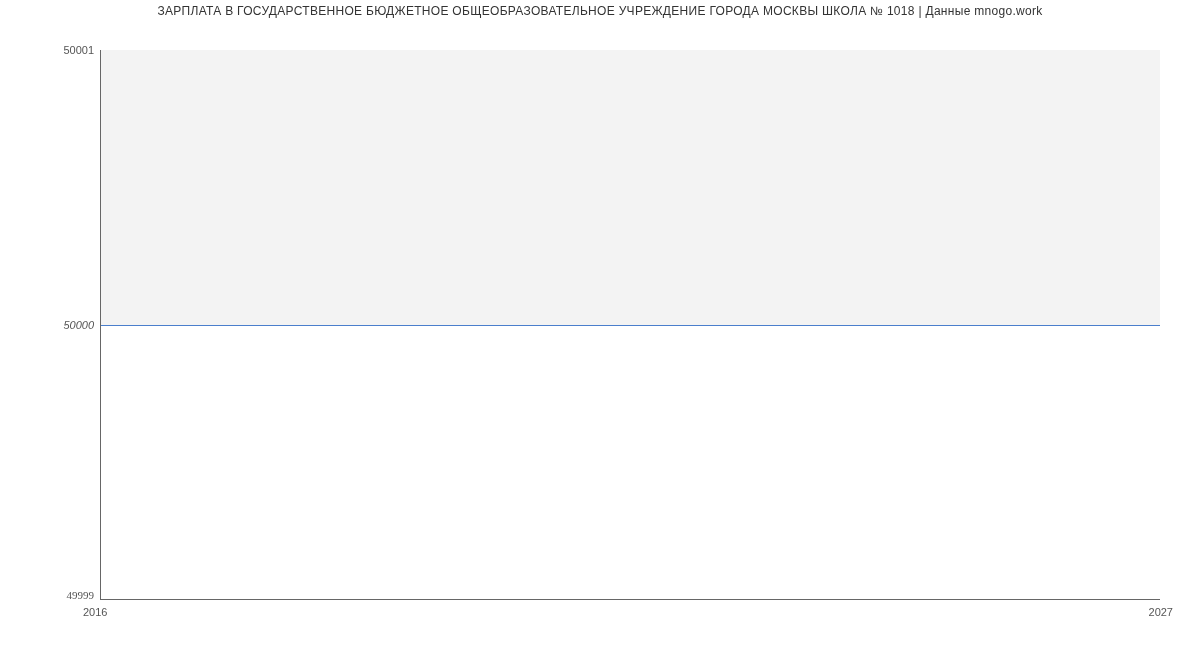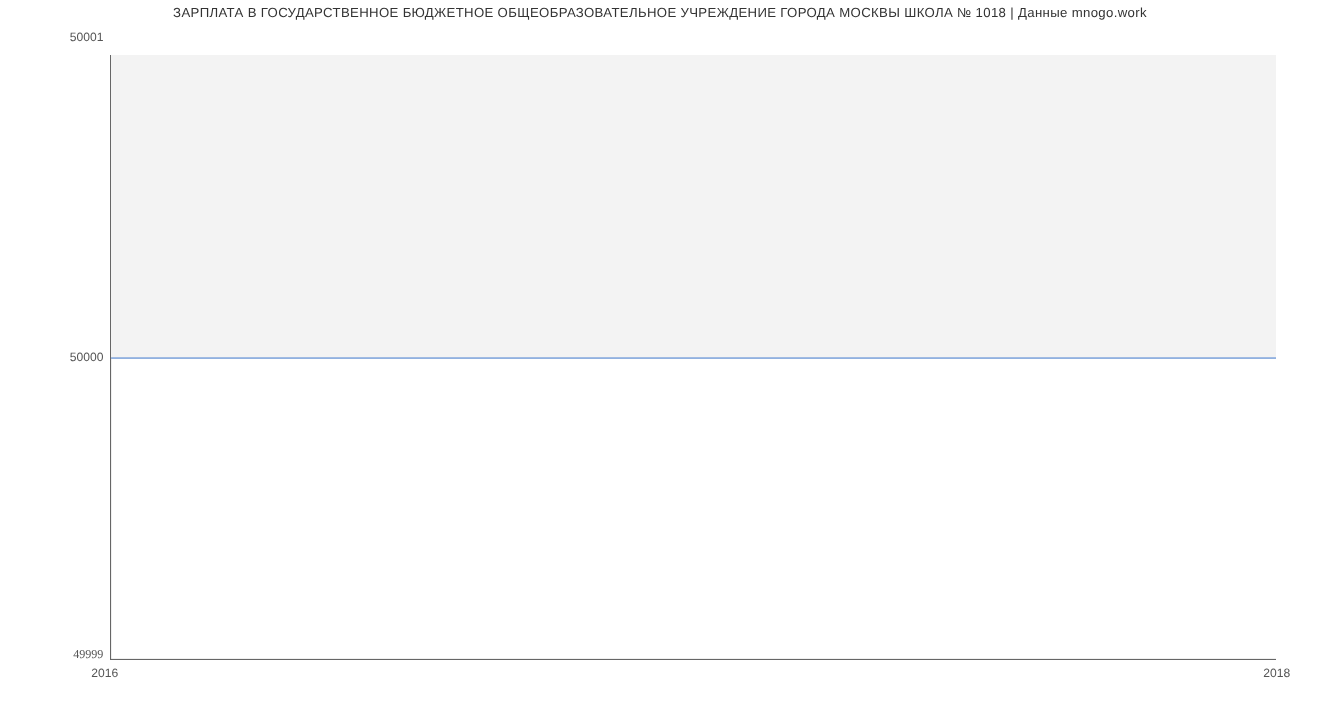--- a/index.html
+++ b/index.html
@@ -58,22 +58,22 @@
   
   .ytick {
     position: absolute;
     right: 1106px; 
     font-size: 11px;
     color: #555;
     transform: translateY(-50%);
     text-align: right;
     width: 90px;
   }
-  .ytick.t-top { top: 34px; }
-  .ytick.t-mid { top: 325px; }
+  .ytick.t-top { top: 50px; }
+  .ytick.t-mid { top: 325px; font-style: italic; }
   .ytick.t-bot { top: 600px; transform: translateY(-90%); font-family: Liberation Serif, serif; }
   
   .xtick {
     position: absolute;
     top: 606px;
     font-size: 11px;
     color: #555;
   }
   .xtick.left { left: 83px; }
   .xtick.right { right: 27px; }
@@ -87,14 +87,14 @@
   <div class="ytick t-top">50001</div>
   <div class="ytick t-mid">50000</div>
   <div class="ytick t-bot">49999</div>
 
   <div class="plot">
     <div class="shade"></div>
     <div class="series-line"></div>
   </div>
 
   <div class="xtick left">2016</div>
-  <div class="xtick right">2018</div>
+  <div class="xtick right">2027</div>
 </div>
 
 </body></html>

